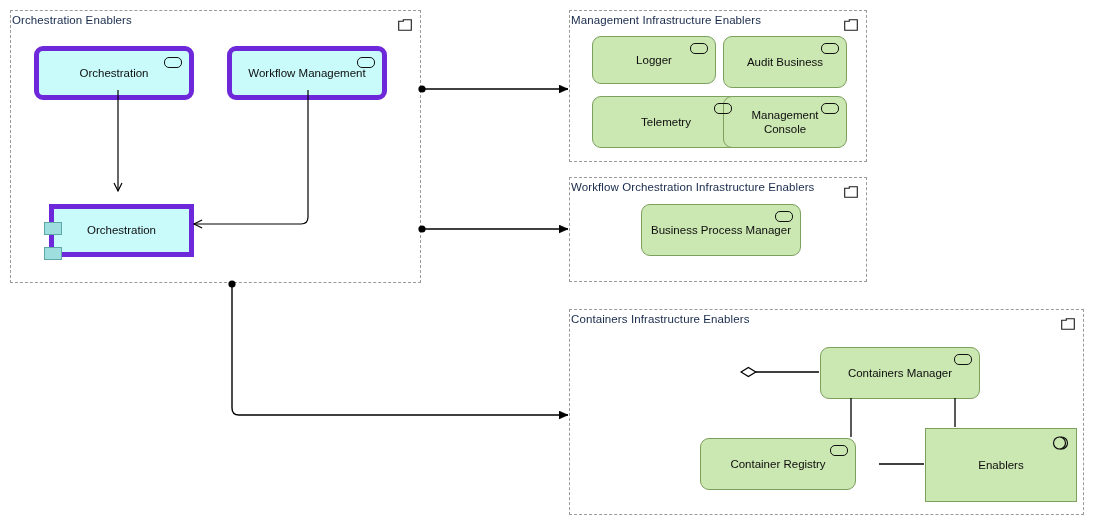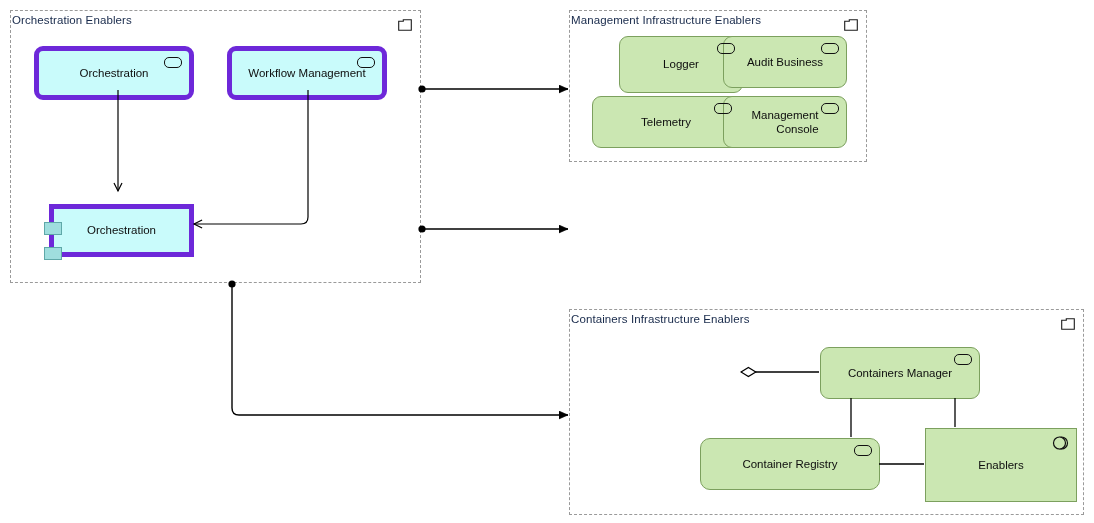--- a/index.html
+++ b/index.html
@@ -142,56 +142,67 @@
       <span class="el-label">Orchestration</span>
     </div>
   </div>
 
   <div class="pkg" style="left:569px; top:10px; width:298px; height:152px;">
     <div class="pkg-title">Management Infrastructure Enablers</div>
     <svg class="pkg-folder-icon" viewBox="0 0 14 12">
       <path d="M0.7 11.3 L0.7 2.2 L5.3 2.2 L5.3 0.7 L13.3 0.7 L13.3 11.3 Z" fill="none" stroke="#1b1b1b" stroke-width="1.1"></path>
     </svg>
 
-    <div class="el green rounded" style="left:22px; top:25px; width:124px; height:57px;margin-left:27px;">
+    <div class="el green rounded" style="left:22px; top:25px; width:124px; height:48px;">
       <span class="svc-icon"></span>
       <span class="el-label">Logger</span>
     </div>
 
     <div class="el green rounded" style="left:153px; top:25px; width:124px; height:52px;">
       <span class="svc-icon"></span>
       <span class="el-label">Audit Business</span>
     </div>
 
     <div class="el green rounded" style="left:22px; top:85px; width:148px; height:52px;">
       <span class="svc-icon"></span>
       <span class="el-label">Telemetry</span>
     </div>
 
     <div class="el green rounded" style="left:153px; top:85px; width:124px; height:52px;">
       <span class="svc-icon"></span>
-      <span class="el-label" style="white-space:pre-line;text-align:right;">Management
+      <span class="el-label" style="white-space:pre-line;">Management
 Console</span>
     </div>
   </div>
 
+  <div class="pkg" style="left:569px; top:177px; width:298px; height:105px;">
+    <div class="pkg-title">Workflow Orchestration Infrastructure Enablers</div>
+    <svg class="pkg-folder-icon" viewBox="0 0 14 12">
+      <path d="M0.7 11.3 L0.7 2.2 L5.3 2.2 L5.3 0.7 L13.3 0.7 L13.3 11.3 Z" fill="none" stroke="#1b1b1b" stroke-width="1.1"></path>
+    </svg>
+
+    <div class="el green rounded" style="left:71px; top:26px; width:160px; height:52px;">
+      <span class="svc-icon"></span>
+      <span class="el-label">Business Process Manager</span>
+    </div>
+  </div>
 
   <div class="pkg" style="left:569px; top:309px; width:515px; height:206px;">
     <div class="pkg-title">Containers Infrastructure Enablers</div>
     <svg class="pkg-folder-icon" viewBox="0 0 14 12">
       <path d="M0.7 11.3 L0.7 2.2 L5.3 2.2 L5.3 0.7 L13.3 0.7 L13.3 11.3 Z" fill="none" stroke="#1b1b1b" stroke-width="1.1"></path>
     </svg>
 
 
     <div class="el green rounded" style="left:250px; top:37px; width:160px; height:52px;">
       <span class="svc-icon"></span>
       <span class="el-label">Containers Manager</span>
     </div>
 
-    <div class="el green rounded" style="left:130px; top:128px; width:180px; height:52px;border-radius:10px;">
+    <div class="el green rounded" style="left:130px; top:128px; width:156px; height:52px;">
       <span class="svc-icon"></span>
       <span class="el-label">Container Registry</span>
     </div>
 
     <div class="el green sharp" style="left:355px; top:118px; width:152px; height:74px;">
       <svg class="node-icon" viewBox="0 0 17 16">
         <circle cx="9.5" cy="8" r="6" fill="none" stroke="#111" stroke-width="1.2"></circle>
         <circle cx="7.5" cy="8" r="6" fill="#cbe7b2" stroke="#111" stroke-width="1.2"></circle>
       </svg>
       <span class="el-label">Enablers</span>

